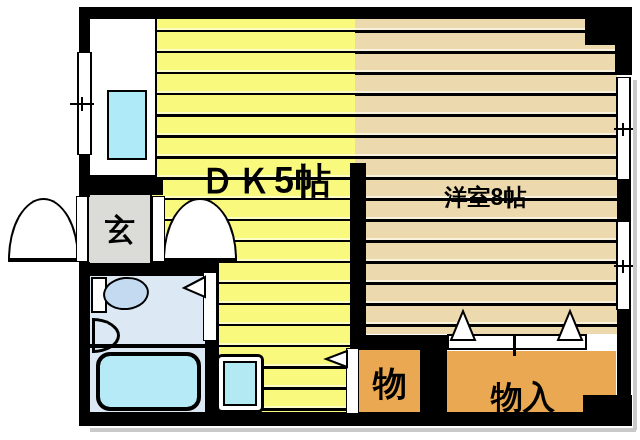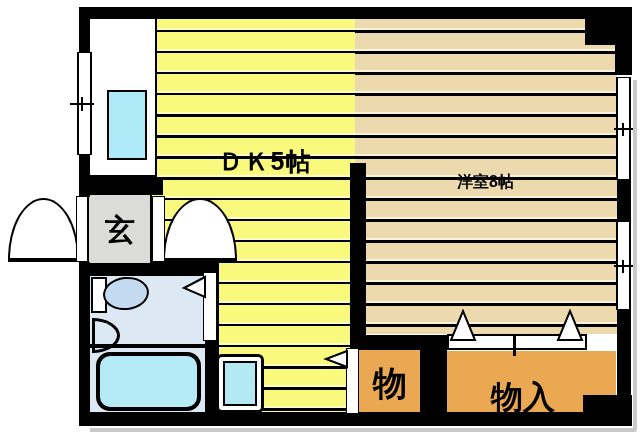--- a/index.html
+++ b/index.html
@@ -98,19 +98,19 @@
     <polygon points="451,340 475,340 463,311" fill="#fff" stroke="#000" stroke-width="2"></polygon>
     <polygon points="558,340 582,340 570,311" fill="#fff" stroke="#000" stroke-width="2"></polygon>
     <line x1="70" y1="104" x2="94" y2="104" stroke="#000" stroke-width="2"></line>
     <line x1="82" y1="97" x2="82" y2="111" stroke="#000" stroke-width="2"></line>
     <line x1="614" y1="129" x2="633" y2="129" stroke="#000" stroke-width="2"></line>
     <line x1="623" y1="123" x2="623" y2="136" stroke="#000" stroke-width="2"></line>
     <line x1="614" y1="266" x2="633" y2="266" stroke="#000" stroke-width="2"></line>
     <line x1="623" y1="260" x2="623" y2="273" stroke="#000" stroke-width="2"></line>
   </svg>
 
-  <div class="label" style="left:200px;top:149px;width:130px;font-size:25px;letter-spacing:1px;">ＤＫ5帖</div>
-  <div class="label" style="left:423px;top:174px;width:125px;font-size:16px;text-align:center;">洋室8帖</div>
+  <div class="label" style="left:200px;top:163px;width:130px;font-size:36px;letter-spacing:1px;">ＤＫ5帖</div>
+  <div class="label" style="left:423px;top:186px;width:125px;font-size:23px;text-align:center;">洋室8帖</div>
   <div class="label" style="left:104px;top:215px;width:32px;font-size:30px;">玄</div>
   <div class="label" style="left:372px;top:366px;width:36px;font-size:34px;">物</div>
   <div class="label" style="left:488px;top:366px;width:70px;font-size:32px;margin-top:15px;">物入</div>
 
 </div>
 
 </body></html>

